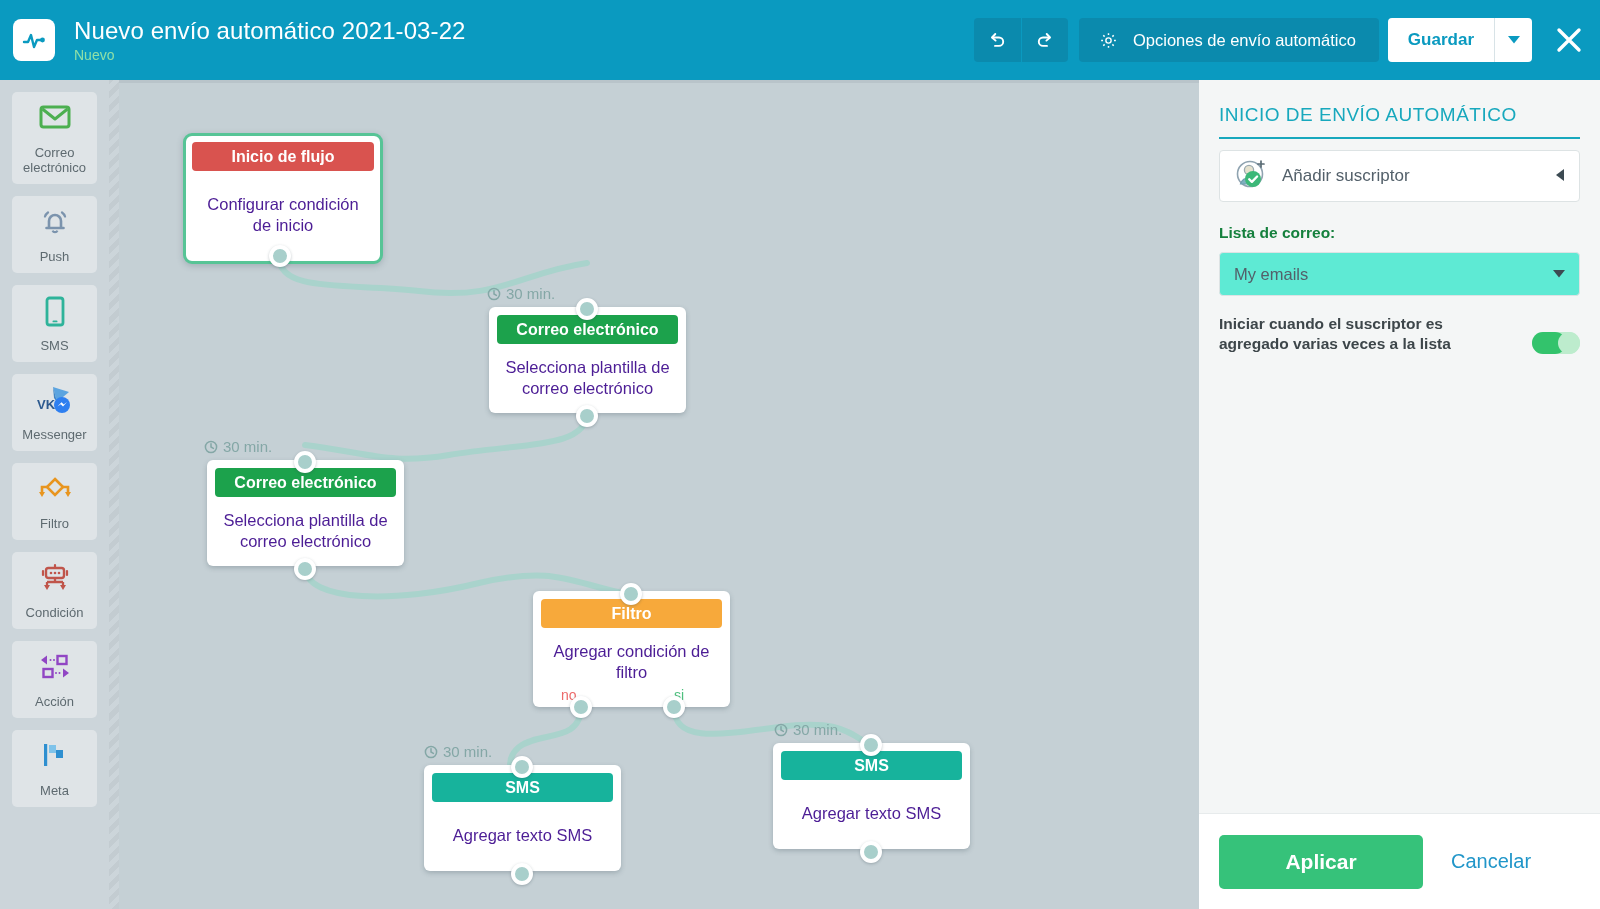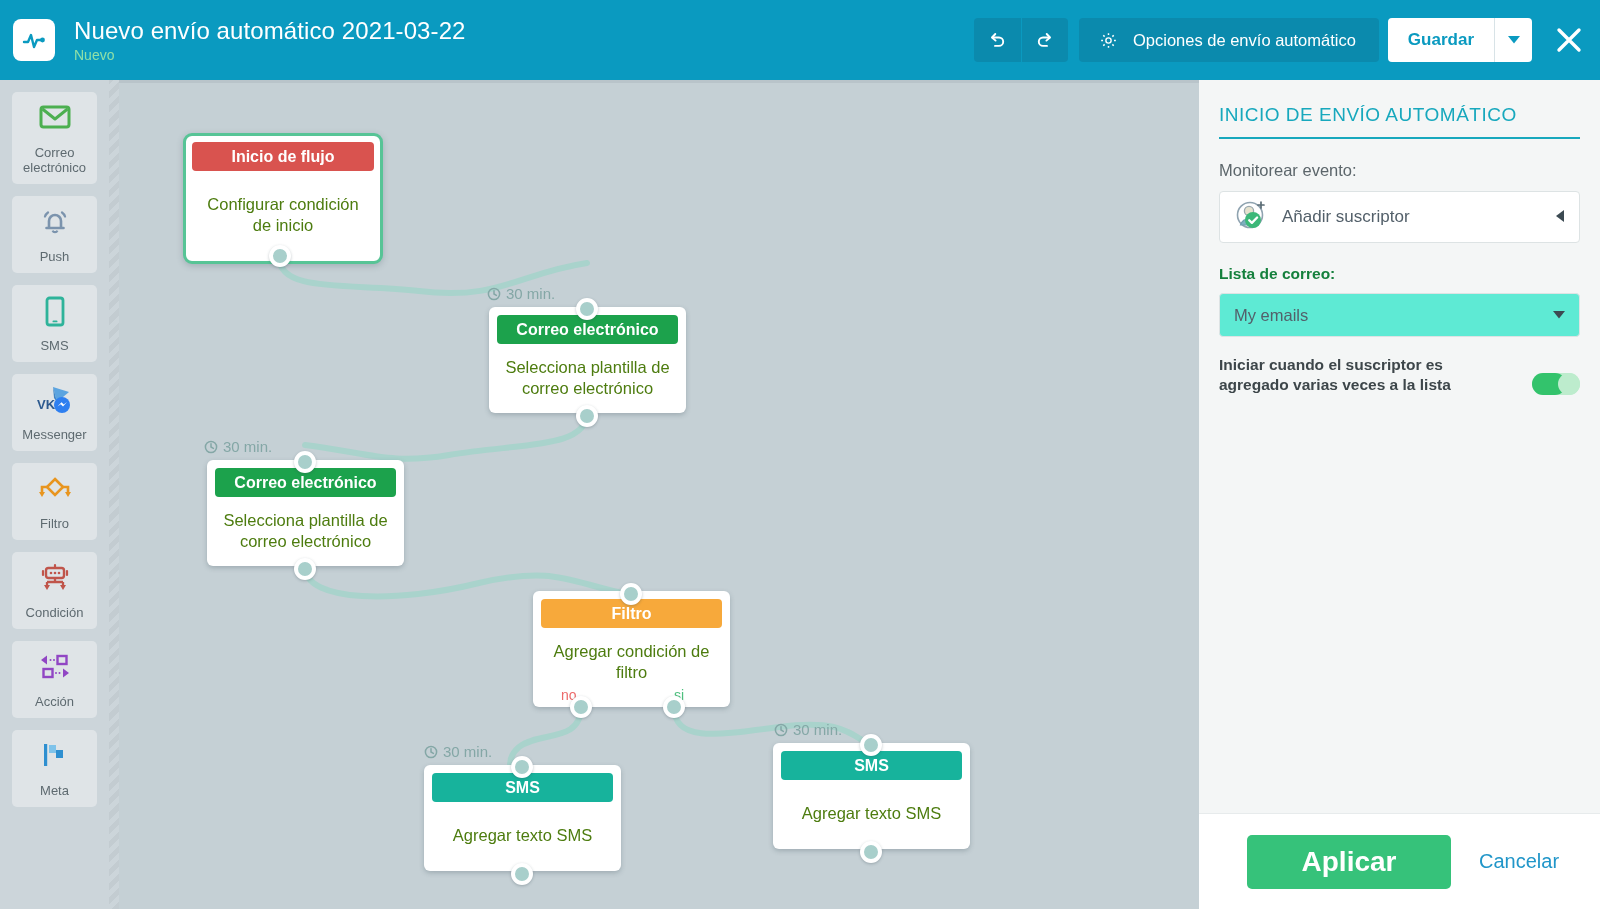--- a/index.html
+++ b/index.html
@@ -110,21 +110,21 @@
     box-shadow: 0 2px 6px rgba(60,80,90,.25);
   }
   .node-head {
     margin: 8px 8px 0 8px; border-radius: 4px; height: 29px;
     display: flex; align-items: center; justify-content: center;
     color: #ffffff; font-size: 16px; font-weight: bold;
   }
   .node.start .node-head { margin: 6px 6px 0 6px; }
   .node-body {
     flex: 1; display: flex; align-items: center; justify-content: center;
-    text-align: center; color: #4d7c0f; font-size: 16.5px; line-height: 21px;
+    text-align: center; color: #4c1d95; font-size: 16.5px; line-height: 21px;
     padding: 8px 12px 10px 12px;
   }
   .branch-labels {
     display: flex; padding: 0 12px 6px 12px; position: relative; height: 20px;
   }
   .branch-no { position: absolute; left: 28px; font-size: 14px; color: #ec6a6a; }
   .branch-si { position: absolute; right: 46px; font-size: 14px; color: #4ec07e; }
 
   .port {
     position: absolute; width: 22px; height: 22px; border-radius: 50%;
@@ -185,22 +185,22 @@
     position: absolute; right: 0; top: 0; width: 22px; height: 22px;
     border-radius: 50%; background: #bdeccd;
   }
 
   .rp-footer {
     height: 96px; background: #ffffff; border-top: 1px solid #e7ebec;
     display: flex; align-items: center; padding: 0 20px;
   }
   .apply-btn {
     width: 204px; height: 54px; background: #36c27a; border-radius: 5px;
-    color: #ffffff; font-size: 28px; font-weight: bold;
-    display: flex; align-items: center; justify-content: center; cursor: pointer; margin-left: 28px;
+    color: #ffffff; font-size: 21px; font-weight: bold;
+    display: flex; align-items: center; justify-content: center; cursor: pointer;
   }
   .cancel-btn {
     margin-left: 28px; color: #2196c9; font-size: 20px; cursor: pointer;
   }
 </style>
 </head>
 <body>
 
 <div class="app">
 
@@ -466,21 +466,20 @@
     </div>
     <div class="port" style="left:741px; top:651px;"></div>
     <div class="port" style="left:741px; top:758px;"></div>
 
   </div>
 
   <div class="right-panel">
     <div class="rp-body">
       <div class="rp-title">INICIO DE ENVÍO AUTOMÁTICO</div>
 
-      <div class="rp-label">Monitorear evento:</div>
       <div class="event-select">
         <span>
           <svg width="34" height="34" viewBox="0 0 34 34">
             <circle cx="16" cy="17" r="12.5" fill="none" stroke="#8fa3b0" stroke-width="1.6"></circle>
             <circle cx="15" cy="13" r="4.6" fill="#e6e2ce" stroke="#9aa9ae" stroke-width="1.3"></circle>
             <path d="M6.5 27 a9 9 0 0 1 17 0 z" fill="#7eb0bf" stroke="#6e9fae" stroke-width="1.2"></path>
             <circle cx="19" cy="22" r="8" fill="#3cb878"></circle>
             <path d="M15.2 22.2 l2.7 2.7 5.2-5.4" fill="none" stroke="#ffffff" stroke-width="2.3" stroke-linecap="round" stroke-linejoin="round"></path>
             <path d="M27 4 v6 M24 7 h6" stroke="#5a6b74" stroke-width="1.7" stroke-linecap="round"></path>
           </svg>

